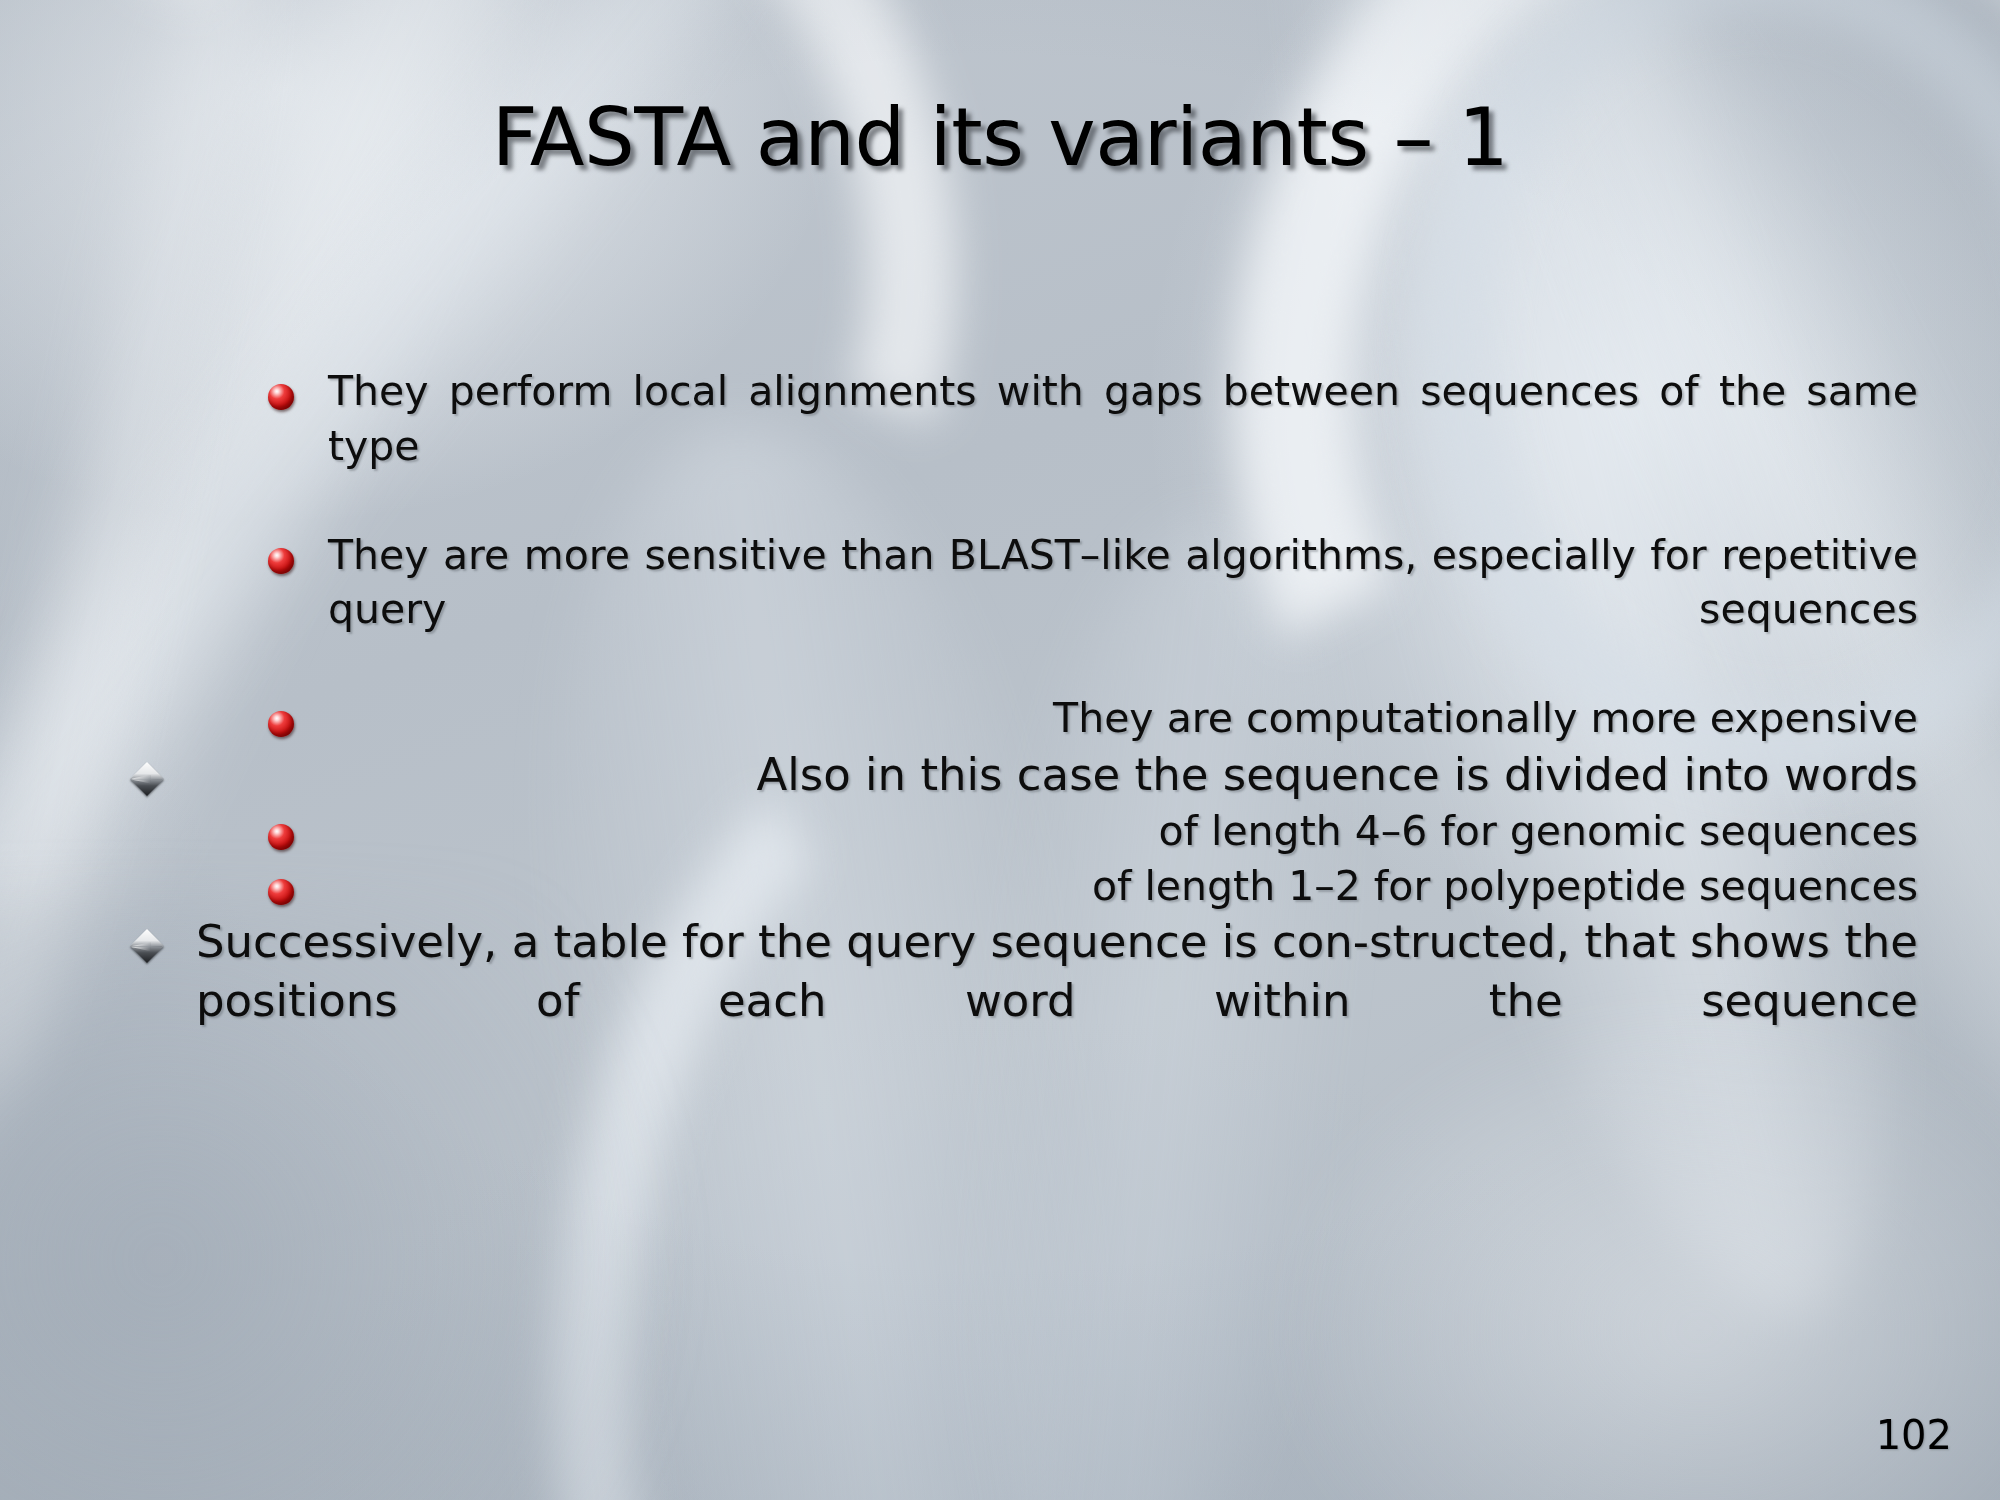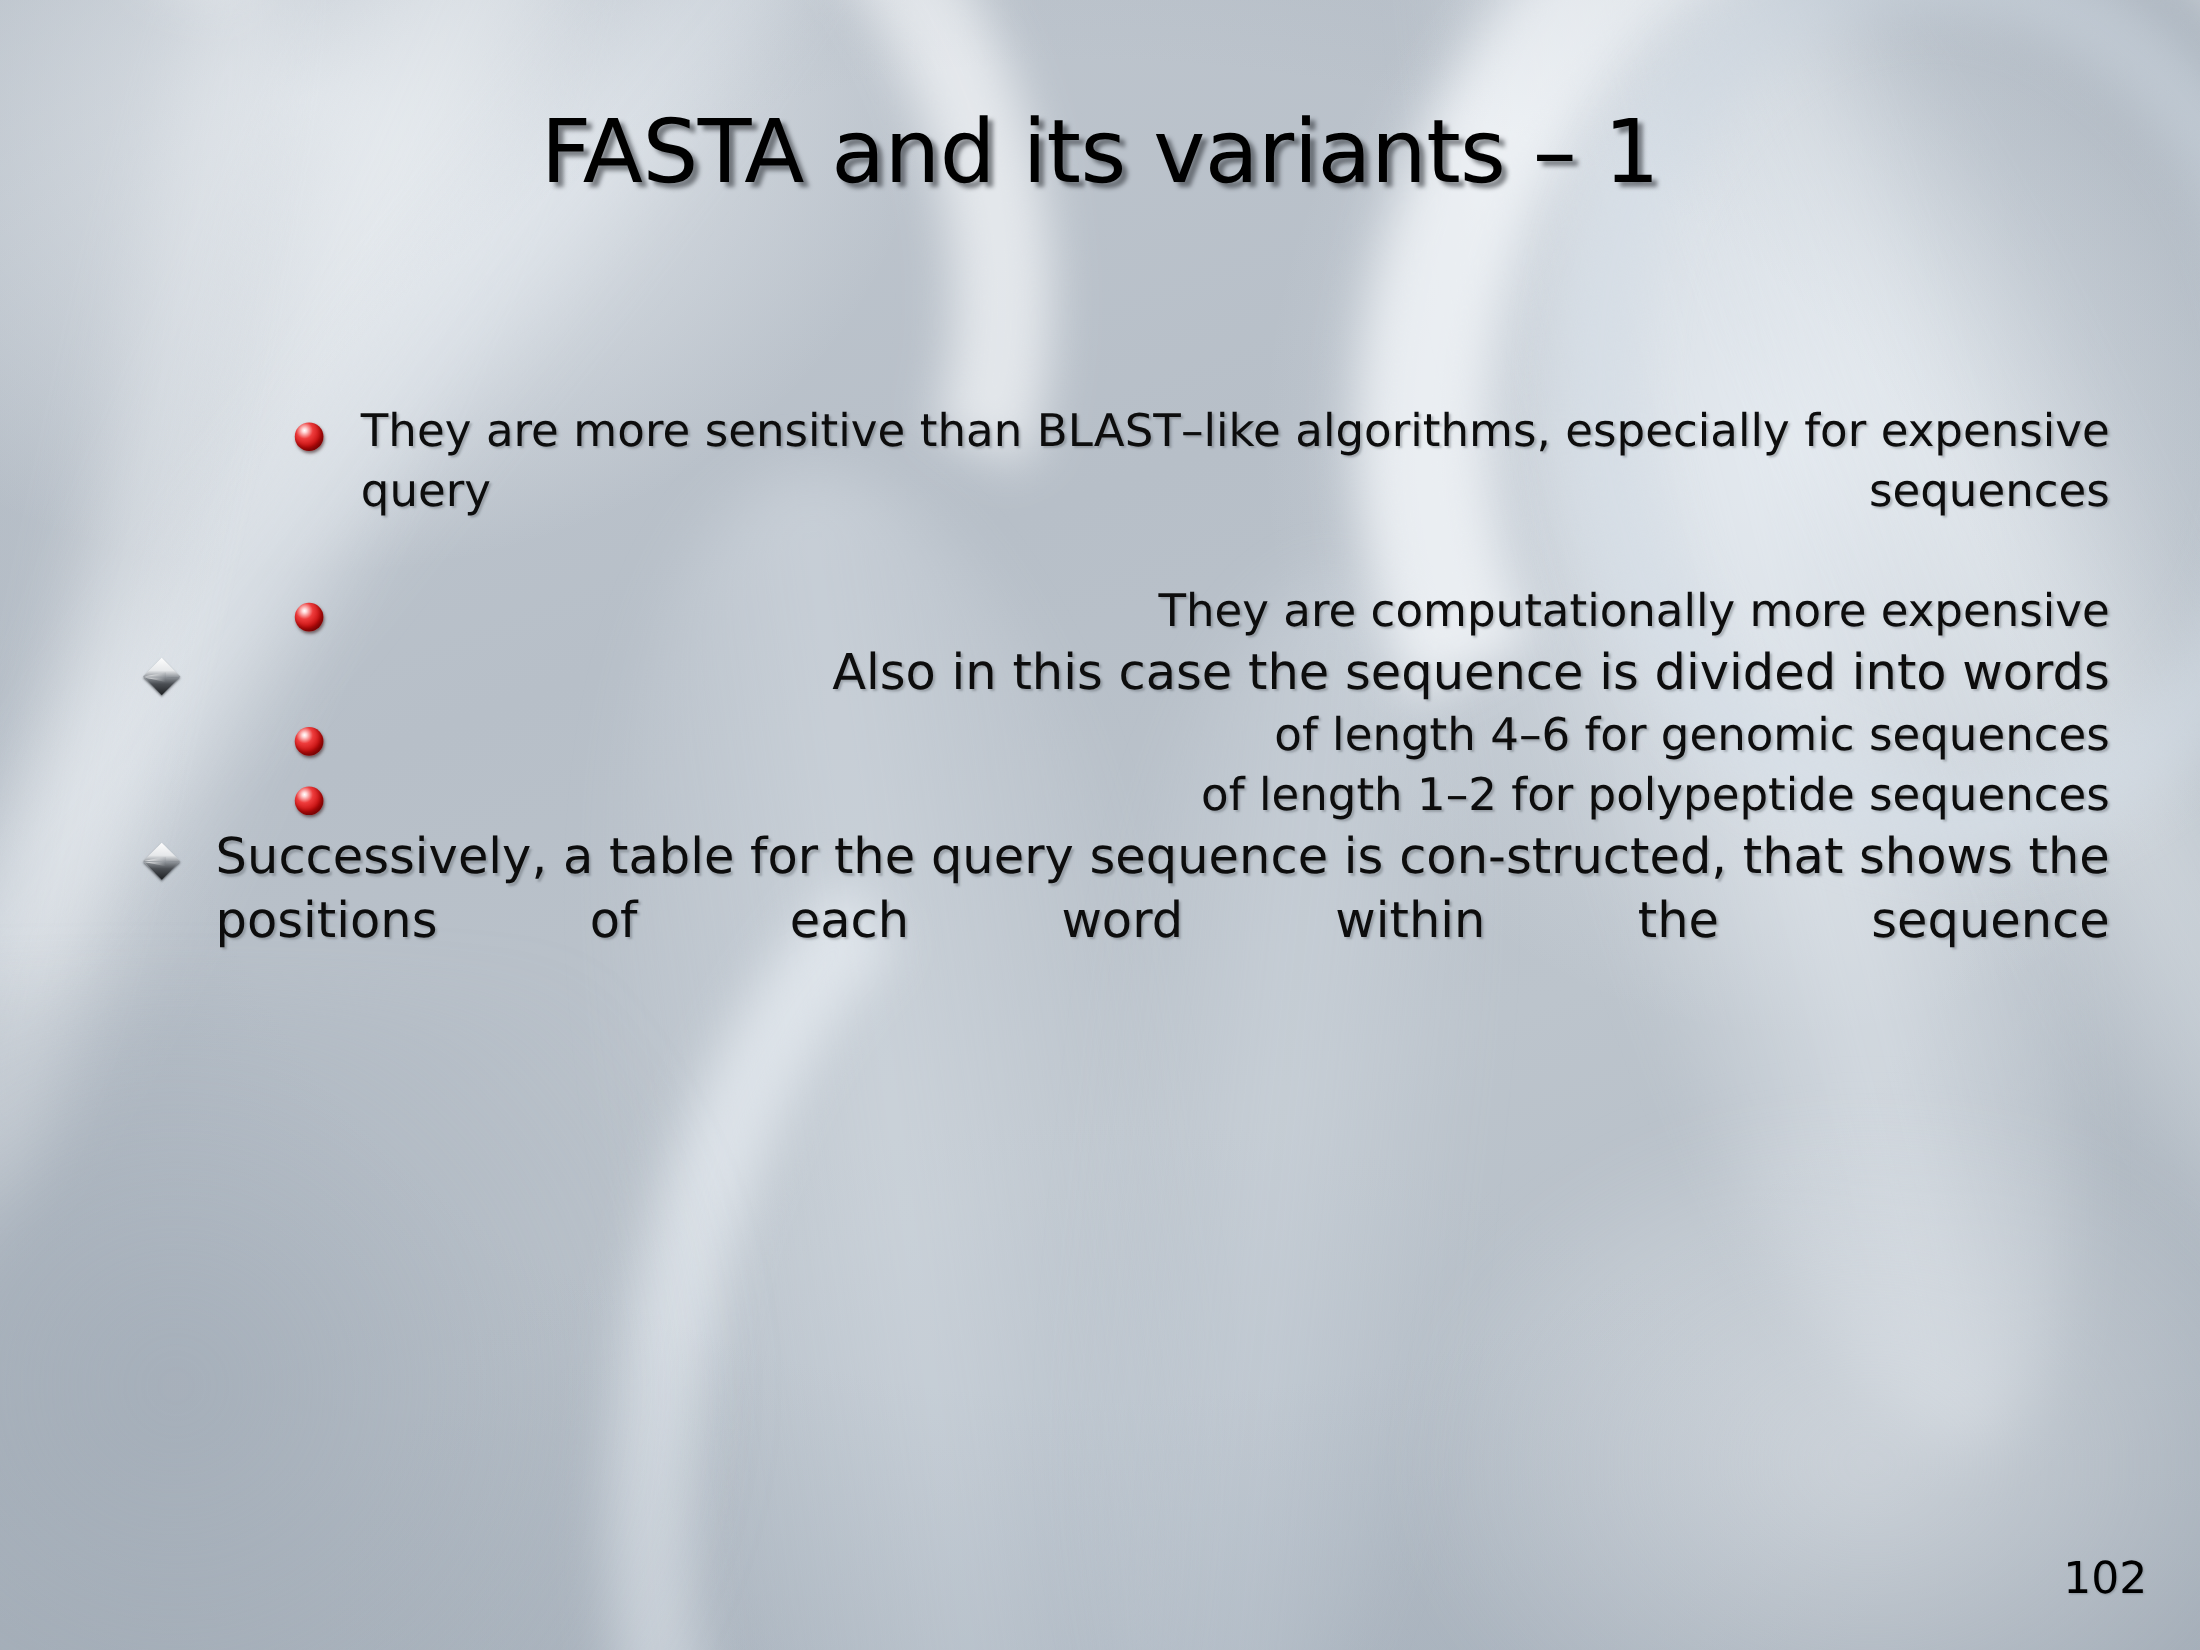--- a/index.html
+++ b/index.html
@@ -151,24 +151,28 @@
     <div class="dark-bl"></div>
     <div class="light-br"></div>
     <div class="layer vign"></div>
   </div>
 
   <div id="title">FASTA and its variants – 1</div>
 
   <div id="body">
 
 
-
     <div class="li lv2">
       <span class="bullet-sphere"></span>
-      <span class="txt">They are more sensitive than BLAST–like algorithms, especially for expensive query sequences</span>
+      <span class="txt">They perform local alignments with gaps between sequences of the same type</span>
+    </div>
+
+    <div class="li lv2">
+      <span class="bullet-sphere"></span>
+      <span class="txt">They are more sensitive than BLAST–like algorithms, especially for repetitive query sequences</span>
     </div>
 
     <div class="li lv2 nojust">
       <span class="bullet-sphere"></span>
       <span class="txt">They are computationally more expensive</span>
     </div>
 
     <div class="li lv1 nojust">
       <span class="bullet-diamond">
           <i></i>

